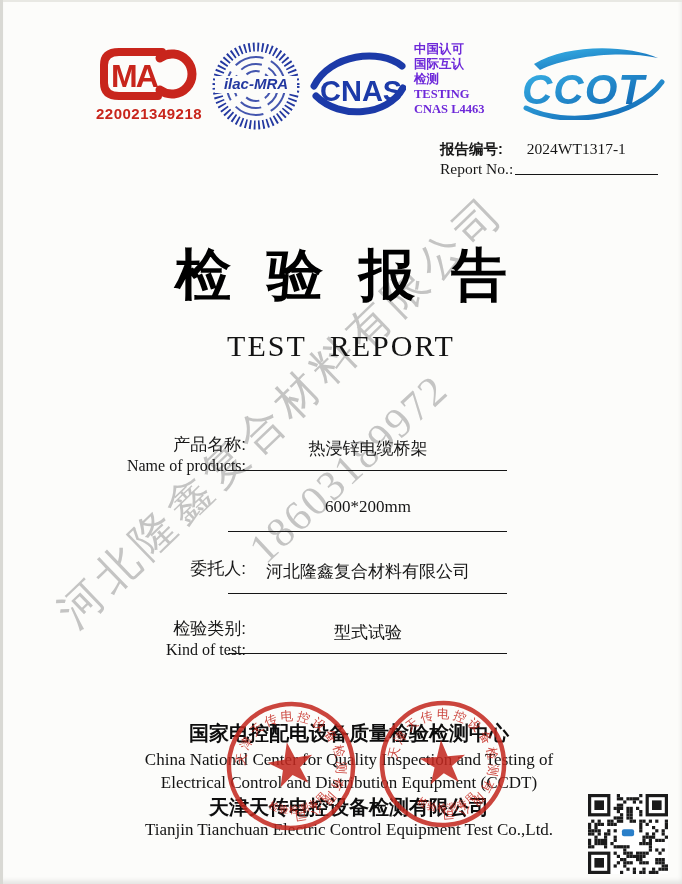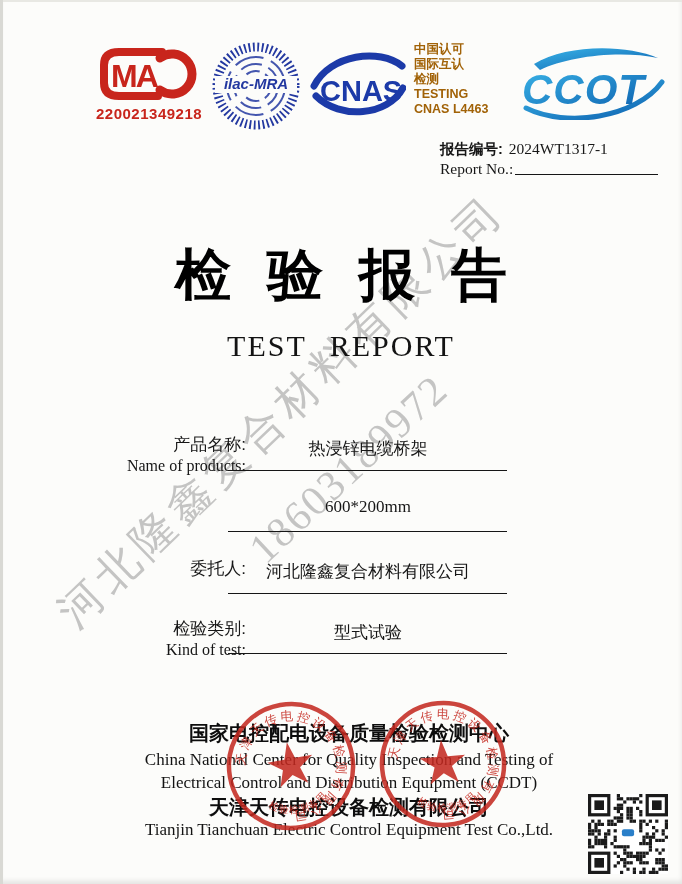--- a/index.html
+++ b/index.html
@@ -13,25 +13,25 @@
   
   .wm{position:absolute;white-space:nowrap;line-height:1;
       font-family:"Liberation Serif", serif;color:#a3a3a3;opacity:.62;
       transform-origin:left center;pointer-events:none;}
   .wm-company{left:66px;top:598px;font-size:44px;letter-spacing:6px;transform:rotate(-44deg);}
   .wm-phone{left:256px;top:534px;font-size:42px;letter-spacing:2px;transform:rotate(-43deg);}
   
   .cma-wrap{left:96px;top:46px;width:104px;text-align:left;}
   .cma-num{font-family:"Liberation Sans",sans-serif;font-weight:bold;font-size:15px;
            color:#c8251c;letter-spacing:.5px;margin-top:-3px;}
-  .accred{left:414px;top:42px;font-family:Liberation Sans, sans-serif;
-          font-weight:bold;font-size:12.5px;line-height:15px;color:#a16207;}
+  .accred{left:414px;top:42px;font-family:Liberation Serif, serif;
+          font-weight:bold;font-size:12.5px;line-height:15px;color:#6d28d9;}
   
   .repno{left:440px;top:140px;width:218px;font-size:15.5px;}
-  .repno .r1{display:flex;gap:6px;align-items:baseline;text-align:right;}
+  .repno .r1{display:flex;gap:24px;align-items:baseline;text-align:right;}
   .repno .zh{font-family:"Liberation Sans",sans-serif;font-weight:bold;font-size:14.5px;}
   .repno .r2{display:flex;align-items:flex-end;margin-top:1px;}
   .repno .line{flex:1;border-bottom:1.6px solid #161616;margin-bottom:3px;margin-left:2px;}
   
   .title-zh{left:0;top:238px;width:100%;text-align:center;
             font-family:"Liberation Sans",sans-serif;font-weight:bold;font-size:56px;
             letter-spacing:36px;padding-left:36px;box-sizing:border-box;color:#000000;}
   .title-en{left:0;top:329px;width:100%;text-align:center;font-size:30px;
             letter-spacing:2px;word-spacing:14px;color:#131313;}
   

